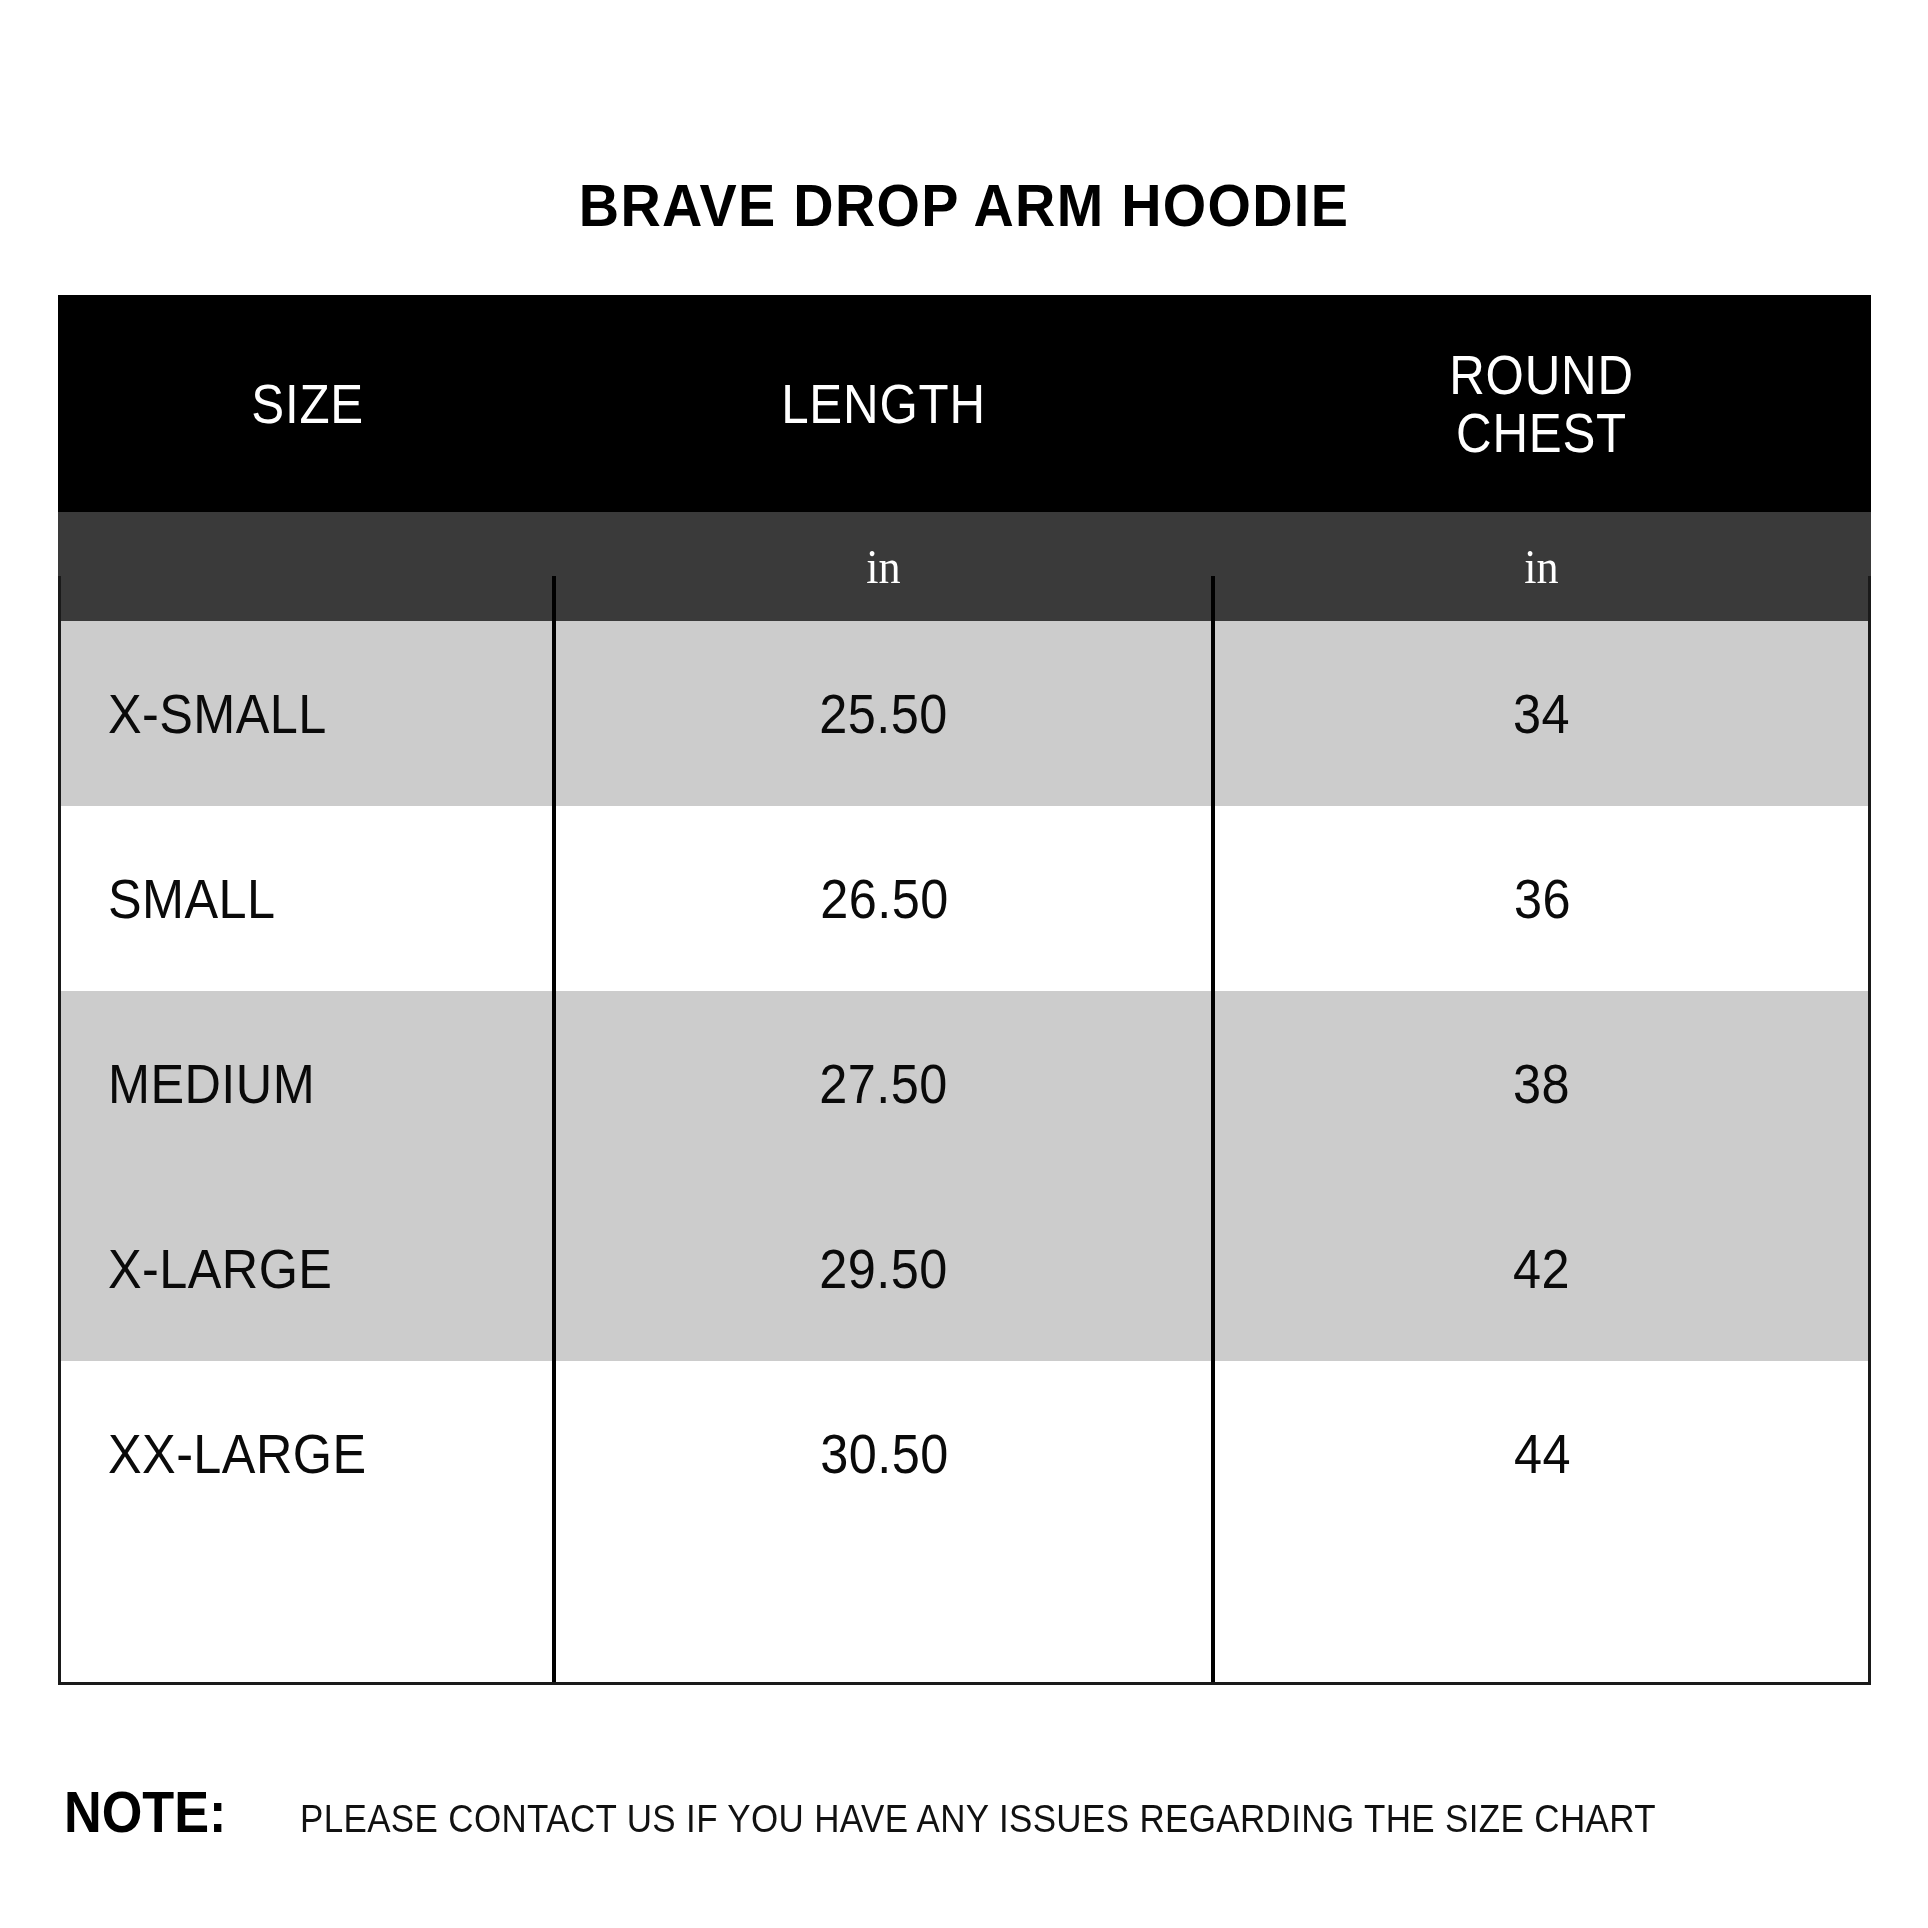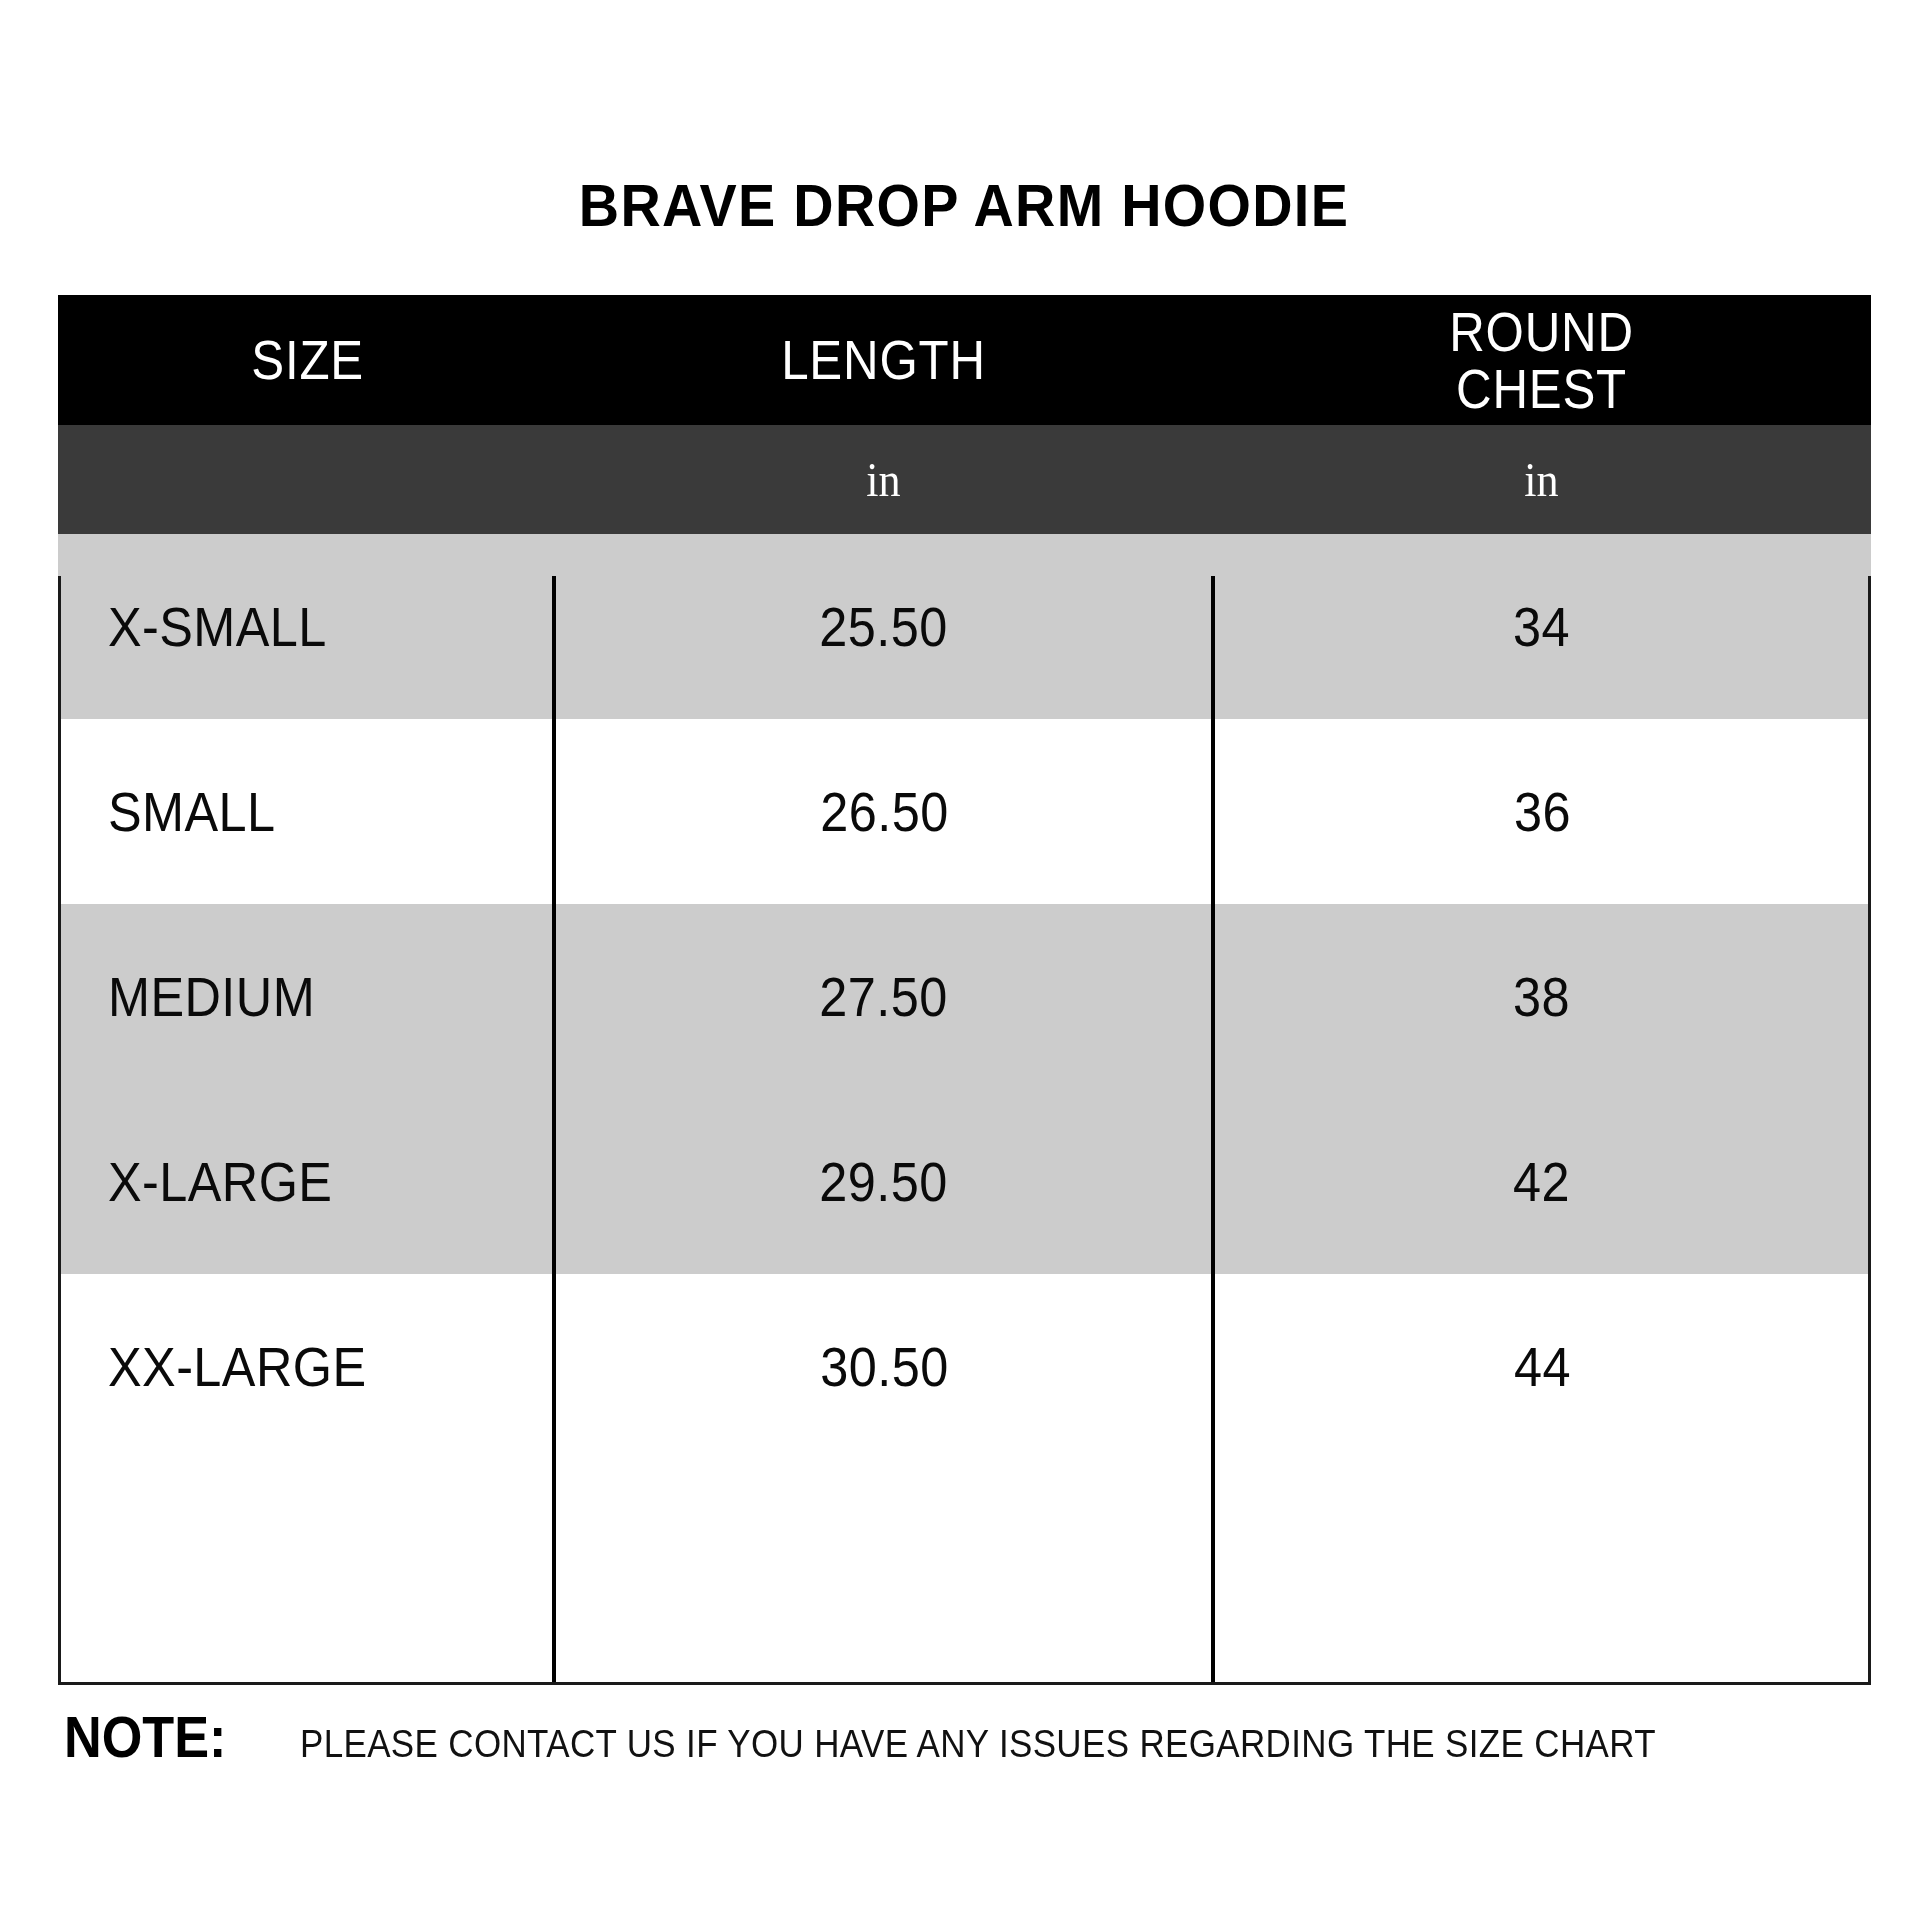--- a/index.html
+++ b/index.html
@@ -61,21 +61,21 @@
     display: flex;
     align-items: center;
     justify-content: center;
     box-sizing: border-box;
     text-align: center;
   }
 
   
   #head-row {
     background: #000000;
-    height: 130px;
+    height: 217px;
   }
   #head-row .cell {
     color: #ffffff;
     font-size: 56px;
     font-weight: 400;
     letter-spacing: 0.9px;
     line-height: 1.02;
     transform: scaleX(0.88);
   }
   #head-row .c-size .label { padding-left: 3.8px; }
@@ -156,21 +156,21 @@
     top: 563px;
     width: 2.8px;
     height: 1108px;
     background: #1a1a1a;
   }
 
   
   #note {
     position: absolute;
     left: 55px;
-    top: 1690px;
+    top: 1765px;
     width: 1846px;
     display: flex;
     align-items: baseline;
     white-space: nowrap;
   }
   #note-label {
     font-size: 58px;
     font-weight: 700;
     color: #000000;
     letter-spacing: 0px;

